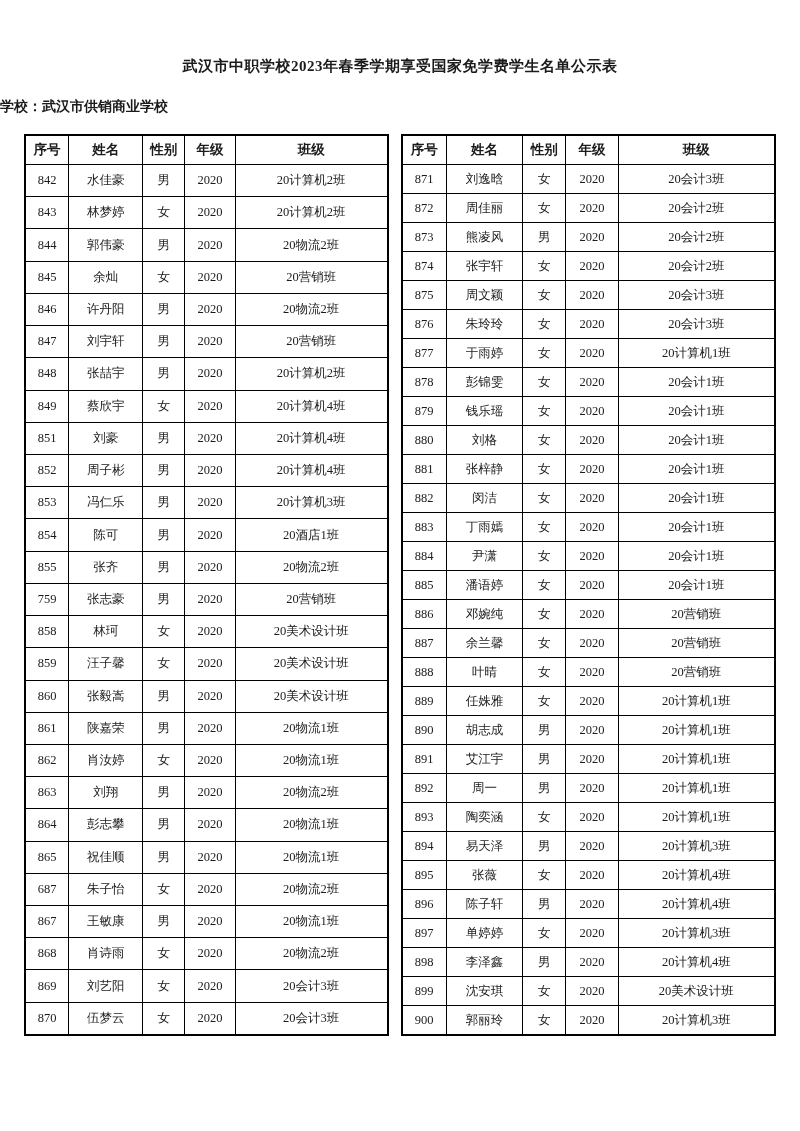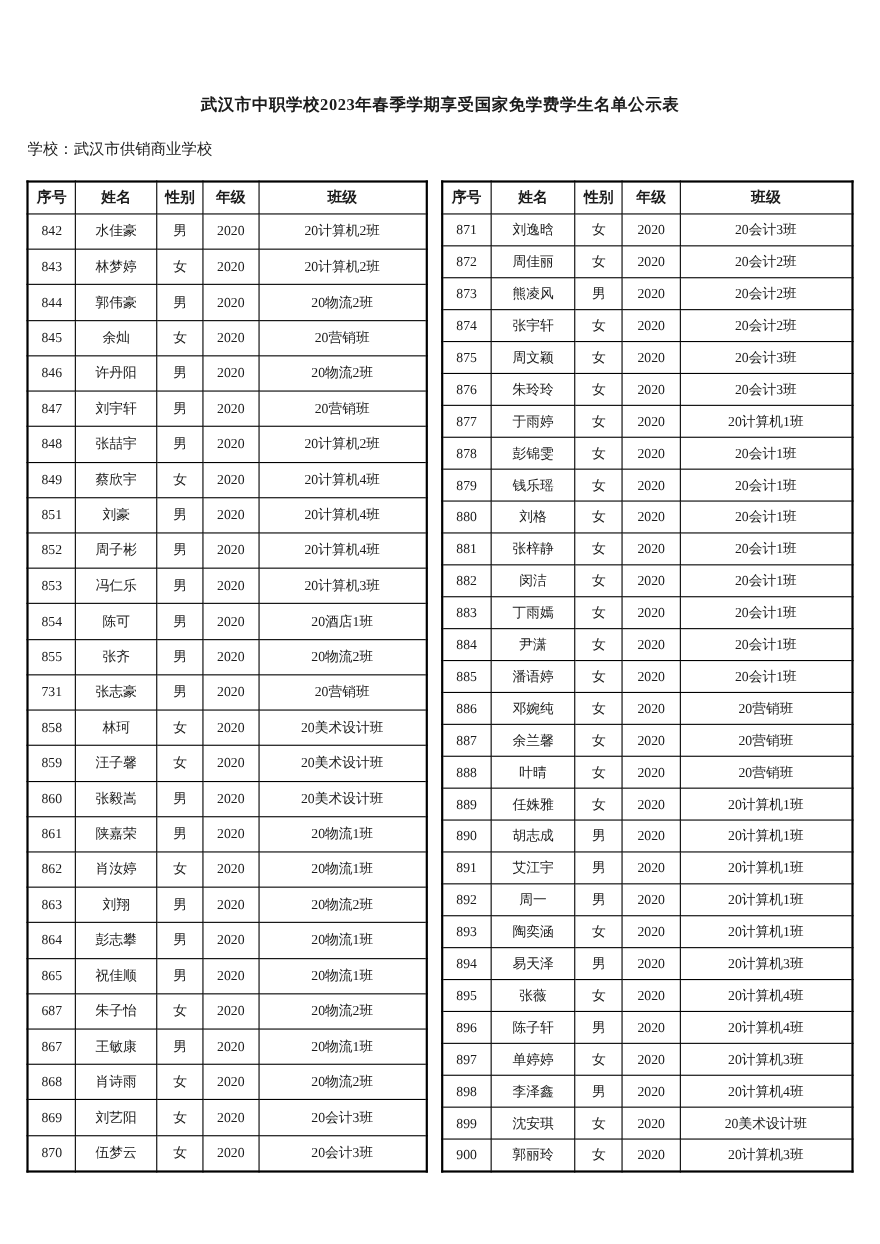--- a/index.html
+++ b/index.html
@@ -12,33 +12,32 @@
     height: 1131px;
     position: relative;
     font-family: "Liberation Serif", "DejaVu Serif", serif;
     color: #1b1b1b;
     overflow: hidden;
   }
   .page {
     width: 800px;
     height: 1131px;
     box-sizing: border-box;
-    padding-top: 86px;
+    padding-top: 56px;
   }
   .doc-title {
     text-align: center;
     font-weight: bold;
     font-size: 15px;
     line-height: 20px;
     letter-spacing: 0.5px;
   }
   .school-line {
     margin-top: 22px;
-    margin-left: 25px;
-    font-weight: normal;
+    font-weight: bold;
     font-size: 14px;
     line-height: 18px;
   }
   .tables-wrap {
     margin-top: 18px;
     margin-left: 24px;
     margin-right: 24px;
     display: flex;
     gap: 12px;
   }
@@ -186,21 +185,21 @@
             <td>20酒店1班</td>
           </tr>
           <tr>
             <td>855</td>
             <td>张齐</td>
             <td>男</td>
             <td>2020</td>
             <td>20物流2班</td>
           </tr>
           <tr>
-            <td>731</td>
+            <td>759</td>
             <td>张志豪</td>
             <td>男</td>
             <td>2020</td>
             <td>20营销班</td>
           </tr>
           <tr>
             <td>858</td>
             <td>林珂</td>
             <td>女</td>
             <td>2020</td>

